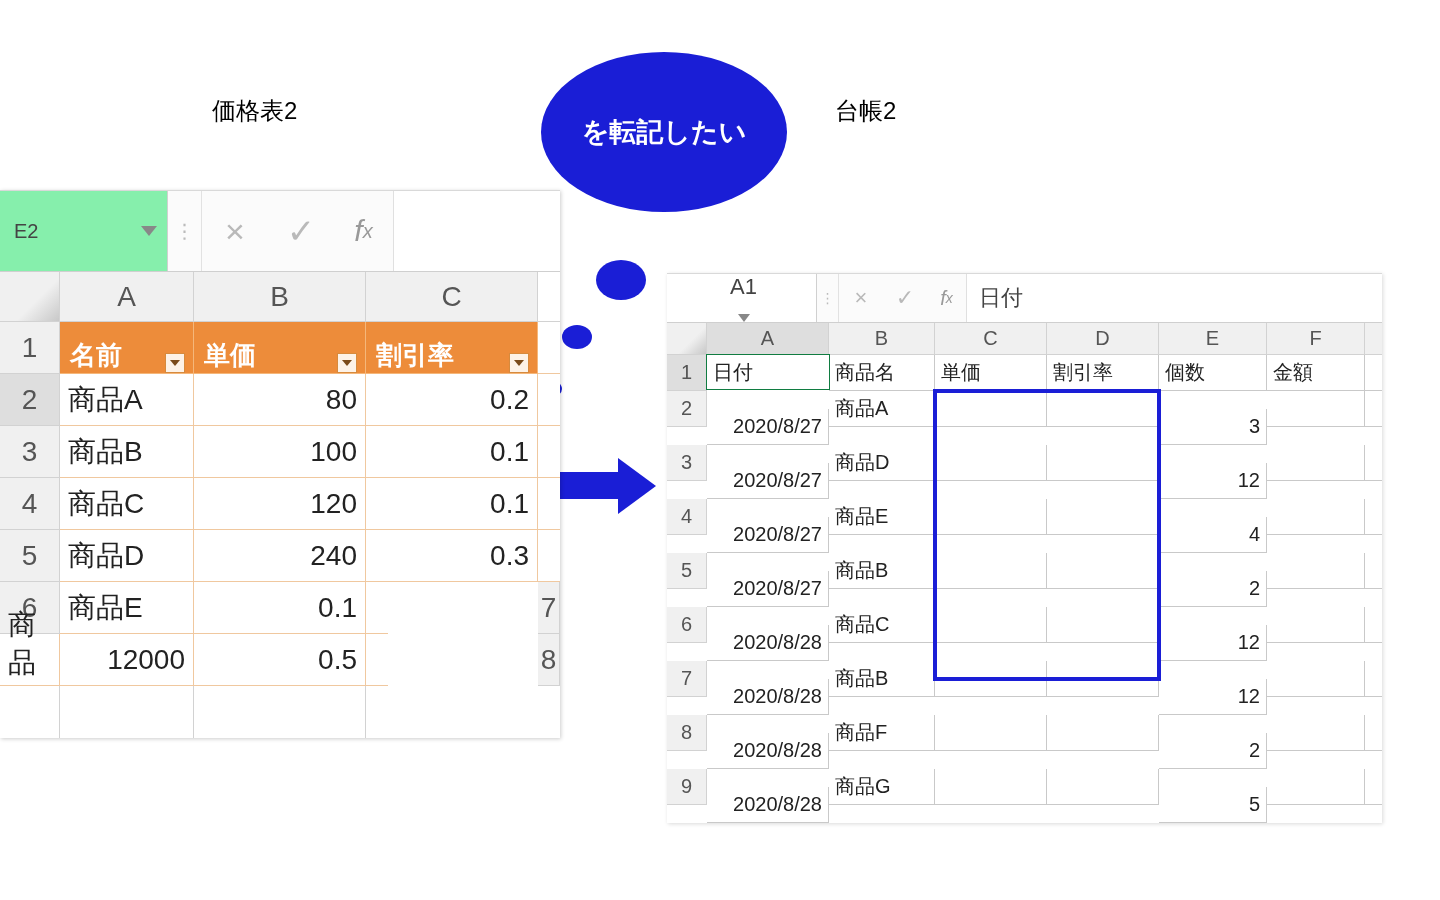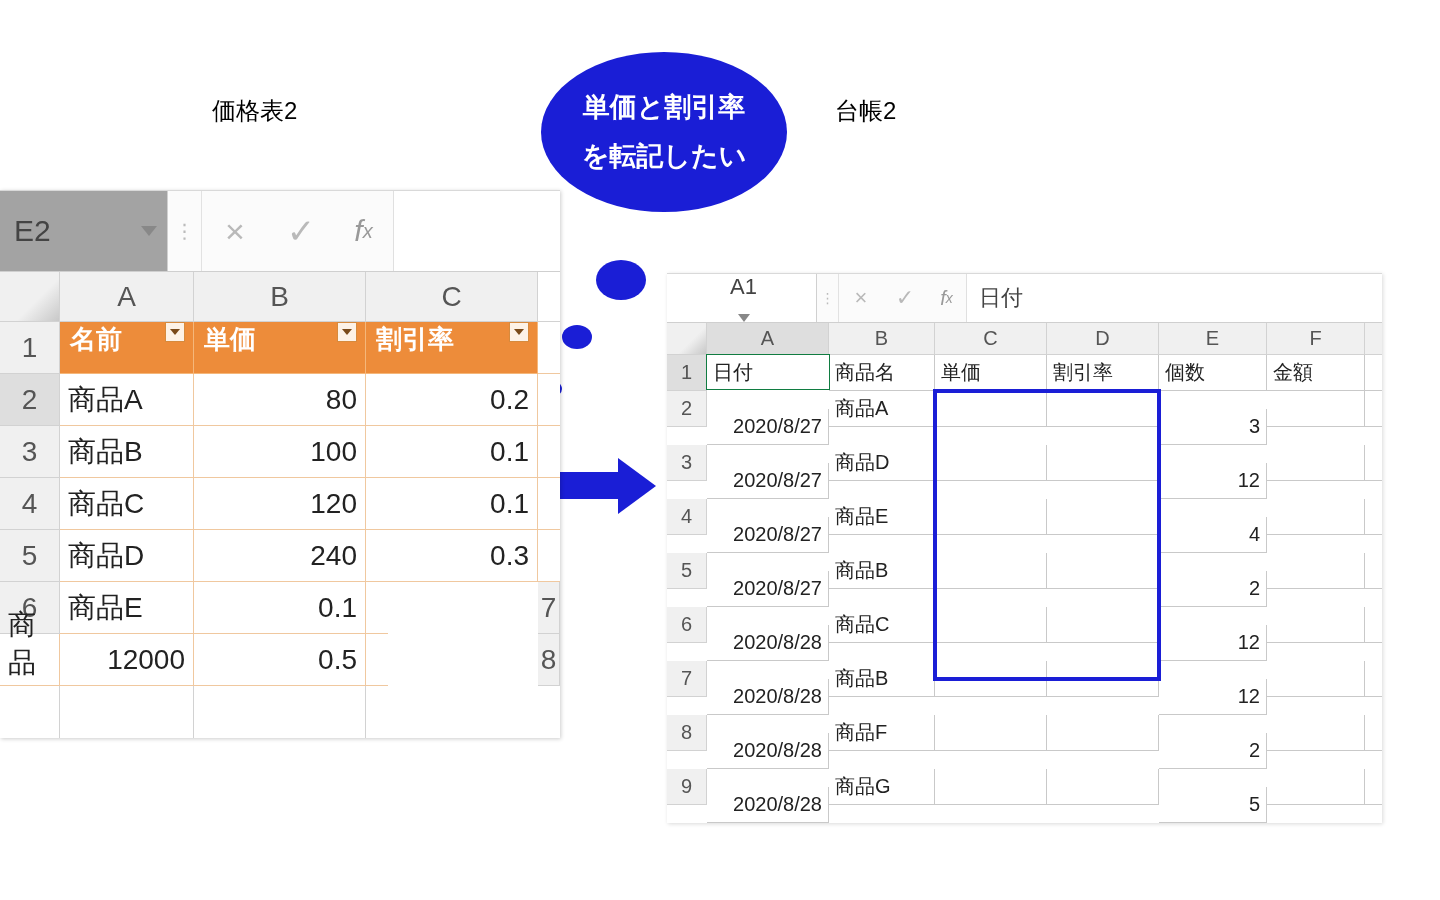--- a/index.html
+++ b/index.html
@@ -83,23 +83,23 @@
     border-bottom: 1px solid #cfcfcf;
     background: #fbfbfb;
   }
   .namebox {
     width: 168px;
     border-right: 1px solid #d0d0d0;
     display: flex;
     align-items: center;
     justify-content: space-between;
     padding: 0 10px 0 14px;
-    font-size: 30px;
+    font-size: 20px;
     color: #444;
-    background: #a3a3a3;
+    background: #86efac;
   }
   .namebox .chev {
     width: 0; height: 0;
     border-left: 8px solid transparent;
     border-right: 8px solid transparent;
     border-top: 10px solid #888;
   }
   .fb-sep { width: 34px; border-right: 1px solid #e2e2e2; display:flex; align-items:center; justify-content:center; color:#bbb; font-size:20px;}
   .fb-btn { width: 66px; display:flex; align-items:center; justify-content:center; color:#b9b9b9; font-size:34px; }
   .fx-lbl { width: 60px; display:flex; align-items:center; justify-content:center; color:#999; font-style:italic; font-size:30px; border-right:1px solid #e0e0e0;}
@@ -120,21 +120,21 @@
     border-bottom: 1px solid #d2d2d2;
     height: 50px;
   }
   .corner {
     background: linear-gradient(135deg, #f0f0f0 60%, #c8c8c8 100%);
   }
   .hdrcell {
     background: #ed8c3a;
     color: #fff;
     display: flex;
-    align-items: flex-start;
+    align-items: flex-end;
     justify-content: space-between;
     padding: 0 8px 0 10px;
     font-size: 26px;
     font-weight: 700;
     height: 52px;
     border-right: 1px solid #f5b77a;
     border-bottom: 1px solid #f5b77a;
   }
   .hdrcell .filter {
     width: 20px; height: 20px;
@@ -218,21 +218,20 @@
     z-index:5;
   }
 </style>
 </head>
 <body>
 
 <div class="title-left">価格表2</div>
 <div class="title-right">台帳2</div>
 
 <div class="bubble">
-  <div>単価と割引率</div>
   <div>を転記したい</div>
 </div>
 <div class="dot1"></div>
 <div class="dot2"></div>
 <div class="dot3"></div>
 
 <div class="arrow">
   <div class="shaft"></div>
     <div class="head"></div>
 </div>

